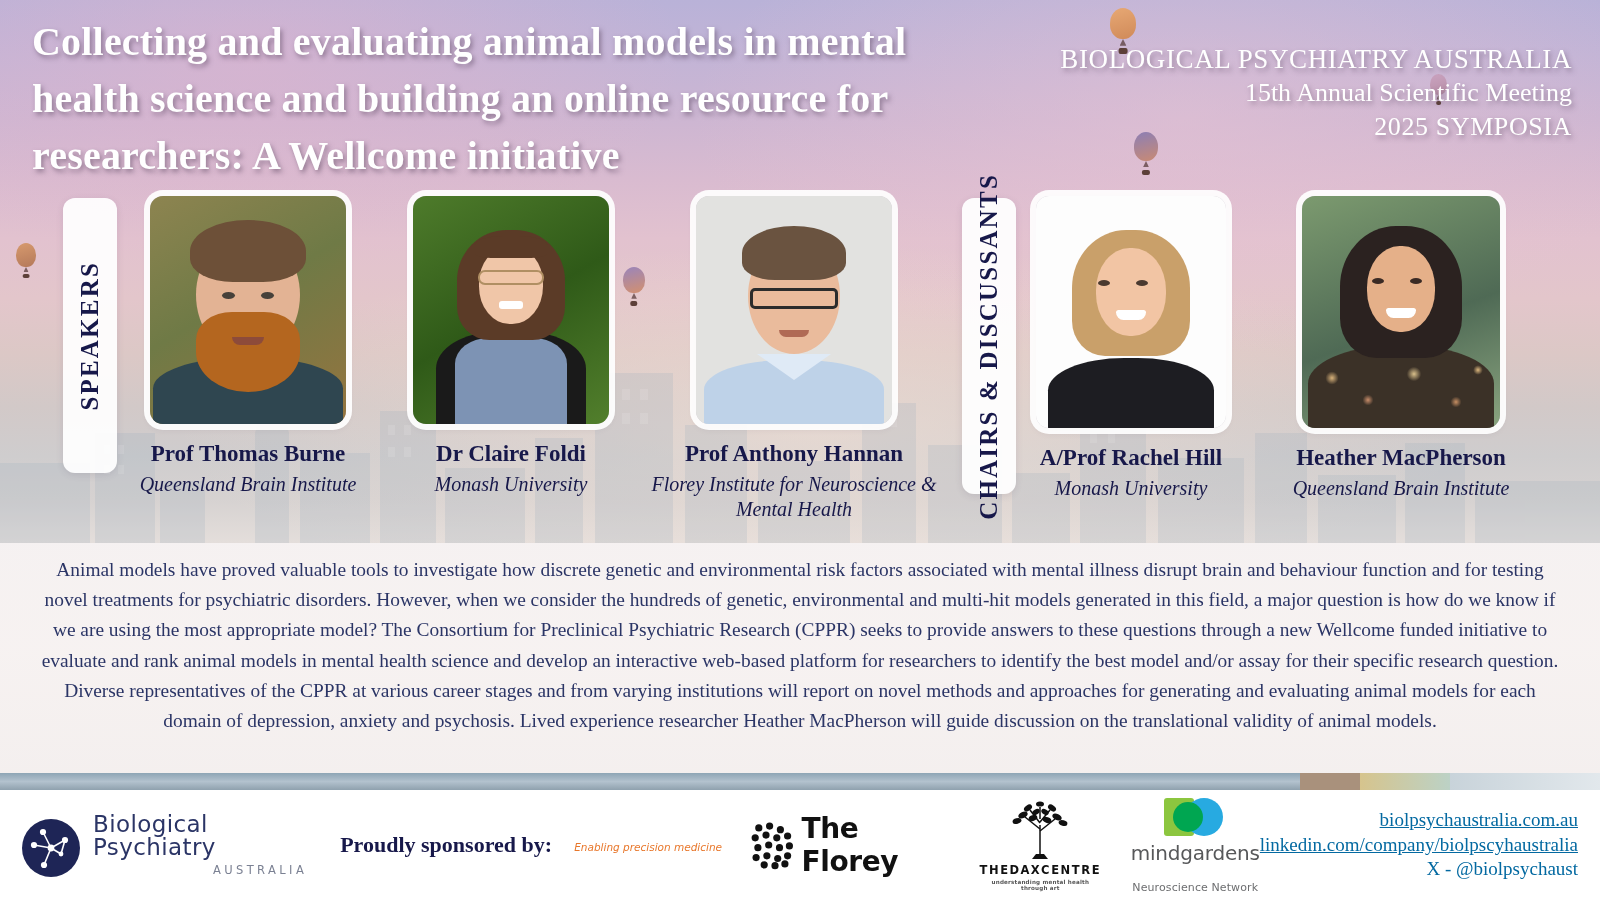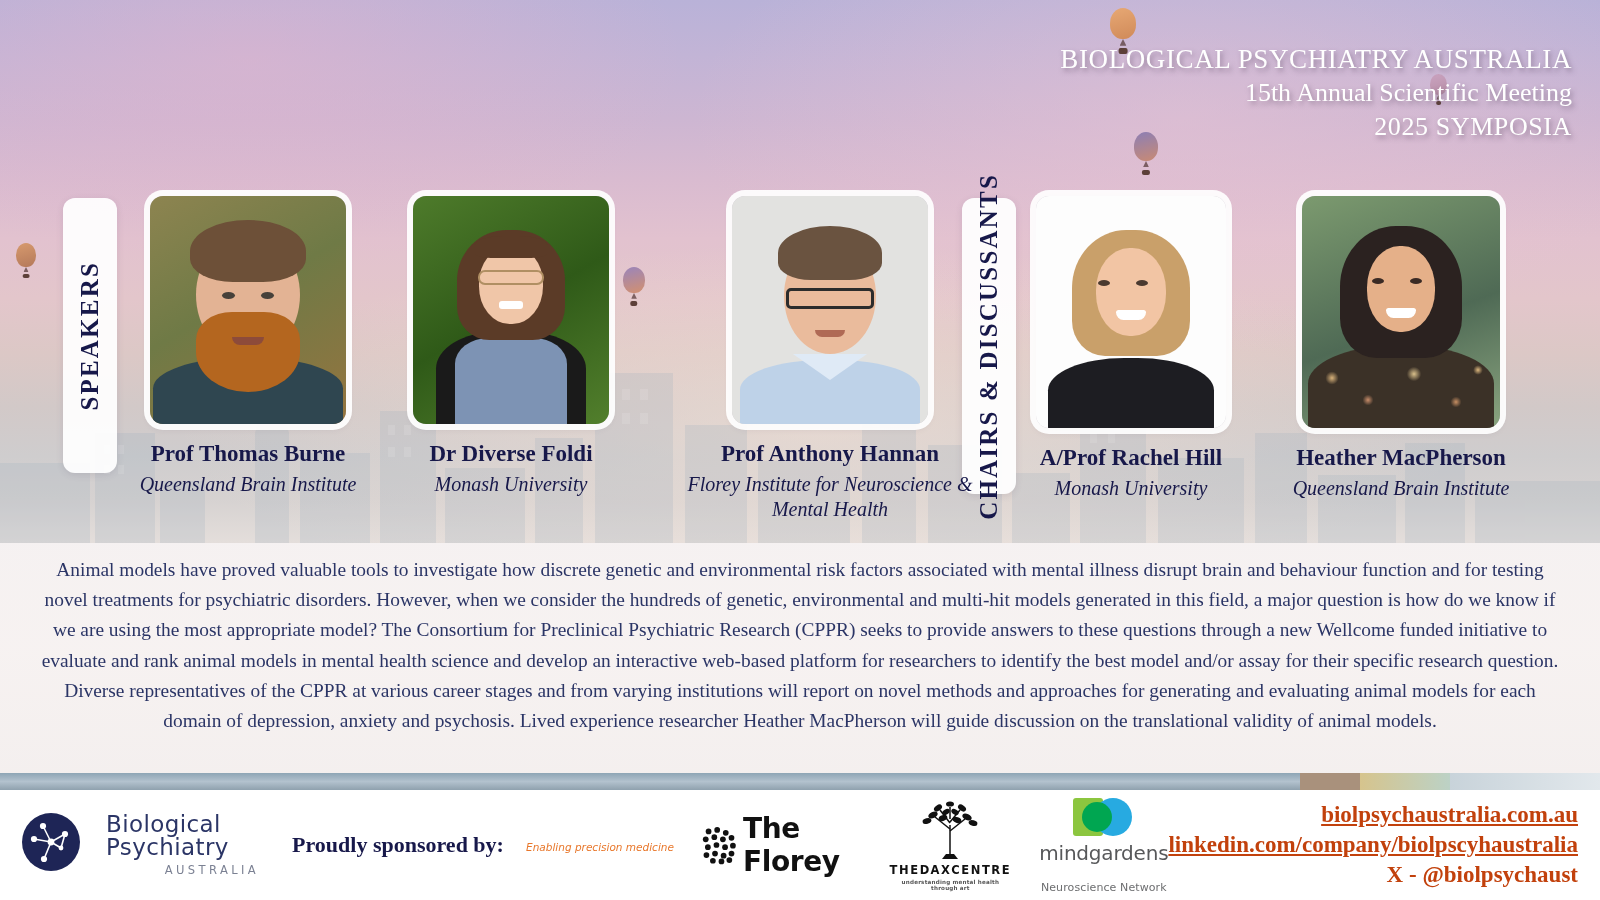--- a/index.html
+++ b/index.html
@@ -128,21 +128,21 @@
   }
   #strip .seg { position:absolute; top:0; height:100%; }
 
   
   #footer {
     position:absolute; left:0; top:790px; width:1600px; height:110px;
     background:#ffffff;
     display:flex; align-items:center;
   }
   .fitem { display:flex; align-items:center; }
-  #bpa-logo-wrap { margin-left:22px; display:flex; align-items:flex-start; gap:26px; }
+  #bpa-logo-wrap { margin-left:22px; display:flex; align-items:flex-end; gap:13px; }
   #bpa-mark { width:58px; height:58px; border-radius:50%; background:#1e2556; position:relative; flex:none; }
   #bpa-text .l1 { font-family:"DejaVu Sans", sans-serif; font-size:23px; color:#2b3566; letter-spacing:.4px; line-height:1; }
   #bpa-text .l2 { font-family:"DejaVu Sans", sans-serif; font-size:11.5px; color:#7b8193; letter-spacing:3.4px; text-align:right; margin-top:4px; }
   #sponsor-label { margin-left:33px; font-weight:bold; color:#17184a; font-size:22px; white-space:nowrap; }
 
   .logo-card { background:#fff; display:flex; align-items:center; justify-content:center; }
 
   
   #phenomics { margin-left:18px; width:152px; }
   #ph-rows { font-family:"DejaVu Sans", sans-serif; line-height:1.0; }
@@ -161,23 +161,22 @@
   #dax .t2 { font-family:"DejaVu Sans", sans-serif; font-size:5.6px; letter-spacing:.2px; color:#555; margin-top:2px; }
 
   
   #mind { margin-left:28px; text-align:center; }
   #mind .t1 { font-family:"DejaVu Sans", sans-serif; font-size:20px; color:#57585a; letter-spacing:-.2px; margin-top:3px; }
   #mind .t2 { font-family:"DejaVu Sans", sans-serif; font-size:11px; color:#6d6e70; letter-spacing:.1px;margin-top:16px; }
 
   
   #links { margin-left:auto; margin-right:22px; text-align:right; }
   #links a, #links div {
-    display:block; color:#c2410c; font-size:23px; line-height:1.30; white-space:nowrap;
+    display:block; color:#0369a1; font-size:19px; line-height:1.30; white-space:nowrap;
     text-decoration:none;
-    font-weight:bold;
   }
   #links .u { text-decoration:underline; }
 </style>
 </head>
 <body>
 
 <div id="hero">
   <div id="sky-glow"></div>
 
   <div class="balloon" style="left:1110px; top:8px; width:26px; height:34px;">
@@ -239,20 +238,21 @@
       <rect x="604" y="100" width="8" height="11"></rect>
         <rect x="622" y="100" width="8" height="11"></rect>
       <rect x="640" y="100" width="8" height="11"></rect>
       <rect x="872" y="104" width="7" height="10"></rect>
         <rect x="890" y="104" width="7" height="10"></rect>
       <rect x="1090" y="120" width="7" height="10"></rect>
         <rect x="1108" y="120" width="7" height="10"></rect>
     </g>
   </svg>
 
+  <div id="title">Collecting and evaluating animal models in mental health science and building an online resource for researchers: A Wellcome initiative</div>
 
   <div id="meeting-block">
     <div class="org">BIOLOGICAL PSYCHIATRY AUSTRALIA</div>
     <div class="line2">15th Annual Scientific Meeting</div>
     <div class="line3">2025 SYMPOSIA</div>
   </div>
 
   <div class="vtab" id="tab-speakers">
     <span>SPEAKERS</span>
   </div>
@@ -280,25 +280,25 @@
       <div class="bg" style="background:linear-gradient(150deg,#4e7b2b,#2f5a18 50%,#527f2c);"></div>
       <div class="torso" style="bottom:0;width:150px;height:92px;background:#1a1a1a;border-radius:40% 40% 0 0;"></div>
       <div style="position:absolute;left:50%;transform:translateX(-50%);bottom:0;width:112px;height:86px;background:#7d93b4;border-radius:30% 30% 0 0;"></div>
       <div class="face" style="left:50%;transform:translateX(-50%);top:46px;width:70px;height:86px;background:#f0c6a8;"></div>
       <div class="hair" style="left:50%;transform:translateX(-50%);top:34px;width:108px;height:110px;background:#5b3b27;border-radius:46% 46% 30% 30%;"></div>
       <div style="position:absolute;left:50%;transform:translateX(-50%);top:50px;width:64px;height:78px;background:#f0c6a8;border-radius:48%;"></div>
       <div style="position:absolute;left:50%;transform:translateX(-50%);top:40px;width:72px;height:22px;background:#5b3b27;border-radius:40% 40% 22% 22%;"></div>
       <div style="position:absolute;left:50%;transform:translateX(-50%);top:74px;width:66px;height:15px;border:2px solid #b08f63;border-radius:7px;"></div>
       <div style="position:absolute;left:50%;transform:translateX(-50%);top:105px;width:24px;height:8px;background:#fff;border-radius:3px;"></div>
     </div>
-    <div class="pname">Dr Diverse Foldi</div>
+    <div class="pname">Dr Claire Foldi</div>
     <div class="paff">Monash University</div>
   </div>
 
-  <div class="person" style="left:685px; top:196px; width:290px;">
+  <div class="person" style="left:649px; top:196px; width:290px;">
     <div class="photo" style="width:196px;height:228px;margin:0 auto;">
       <div class="bg" style="background:#e2e2e0;"></div>
       <div class="torso" style="bottom:0;width:180px;height:64px;background:#bed2e8;"></div>
       <div style="position:absolute;left:50%;transform:translateX(-50%);bottom:44px;width:74px;height:26px;background:#dfeaf6;clip-path:polygon(0 0,100% 0,50% 100%);"></div>
       <div class="face" style="left:50%;transform:translateX(-50%);top:42px;width:92px;height:116px;background:#eabb9c;"></div>
       <div class="hair" style="left:50%;transform:translateX(-50%);top:30px;width:104px;height:54px;background:#6a5340;border-radius:54% 54% 34% 34%;"></div>
       <div style="position:absolute;left:50%;transform:translateX(-50%);top:92px;width:88px;height:21px;border:3px solid #2c2c2c;border-radius:5px;"></div>
       <div style="position:absolute;left:50%;transform:translateX(-50%);top:134px;width:30px;height:7px;background:#b06a55;border-radius:0 0 14px 14px;"></div>
     </div>
     <div class="pname">Prof Anthony Hannan</div>

